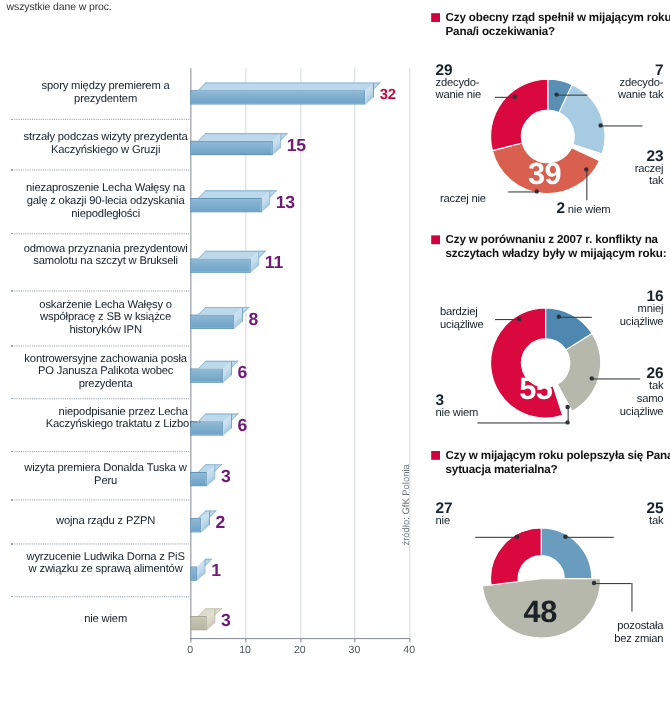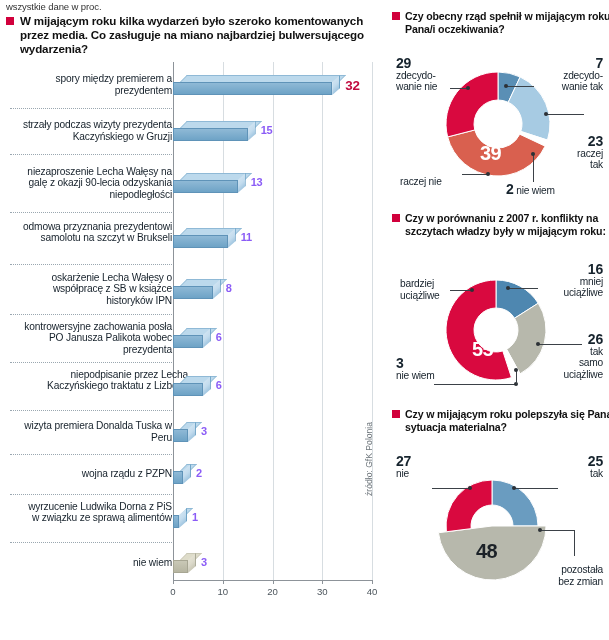--- a/index.html
+++ b/index.html
@@ -29,21 +29,21 @@
   }
 
   
   #bar-chart{position:absolute;left:0;top:62px;width:388px;height:530px;}
   .bar-row{position:relative;width:388px;}
   .bar-row .sep{
     position:absolute;left:10px;top:0;width:162px;height:1px;
     border-top:1px dotted #9aa7b0;
   }
   .bar-label{
-    position:absolute;right:216px;width:152px;text-align:right;
+    position:absolute;right:216px;width:152px;text-align:center;
     font-size:10.2px;line-height:11.6px;color:#16212b;letter-spacing:-0.15px;
   }
 
   
   .bar3d{position:absolute;}
   .bar3d .front{position:absolute;left:0;top:7px;height:13px;
     background:linear-gradient(#8fb9d6,#6ea3c6);border:1px solid #5f93b8;box-sizing:border-box;}
   .bar3d .top{position:absolute;left:7px;top:0;height:7px;
     background:#bcd9ec;border:1px solid #8fb9d6;border-bottom:none;box-sizing:border-box;
     transform:skewX(-45deg);transform-origin:bottom left;}
@@ -51,21 +51,21 @@
     background:linear-gradient(135deg,#dbeaf5 0%,#c3dcee 50%,#7fb0d2 100%);
     clip-path:polygon(0 7px,100% 0,100% 13px,0 100%);
     border-right:1px solid #6ea3c6;box-sizing:border-box;}
   
   .bar3d.neutral .front{background:linear-gradient(#c9c8b6,#b6b5a1);border-color:#a7a693;}
   .bar3d.neutral .top{background:#dedcca;border-color:#c9c8b6;}
   .bar3d.neutral .cap{background:linear-gradient(135deg,#eceadb 0%,#dcdacb 50%,#b6b5a1 100%);
     border-right-color:#a7a693;}
 
   .bar-value{
-    position:absolute;font-size:11px;font-weight:bold;color:#8b5cf6;
+    position:absolute;font-size:16px;font-weight:bold;color:#701a75;
     letter-spacing:-0.2px;
   }
   .bar-value.hl{color:#c10b3f;font-size:13.4px;}
 
   
   #grid{position:absolute;left:0;top:62px;width:388px;height:520px;}
   .gridline{position:absolute;top:0;width:1px;height:100%;background:#d7dde1;}
   .gridline.zero{background:#8d9399;width:1px;}
   #axis{position:absolute;left:0;top:580px;width:388px;height:26px;}
   #axis .axisline{position:absolute;left:173px;top:0;width:199px;height:1px;background:#8d9399;}
@@ -82,38 +82,34 @@
   .rq{position:absolute;left:4px;width:214px;font-size:10.6px;font-weight:bold;
       line-height:13px;color:#111;padding-left:13px;letter-spacing:-0.15px;}
   .rq .qbullet{top:2px;width:8px;height:8px;}
 
   .donut-block{position:absolute;left:0;width:221px;}
   .dlabel{position:absolute;font-size:10.2px;line-height:11.6px;color:#16212b;letter-spacing:-0.2px;}
   .dnum{font-size:14px;font-weight:bold;color:#17242e;}
   .leader{position:absolute;background:#3b4147;}
   .dot{position:absolute;width:4px;height:4px;border-radius:50%;background:#2c3136;}
   .center-val{
-    position:absolute;font-size:20px;font-weight:bold;color:#ffffff;
+    position:absolute;font-size:28px;font-weight:bold;color:#ffffff;
     letter-spacing:-0.5px;
   }
   .center-val.dark{color:#1c2228;}
 </style>
 </head>
 <body>
 
 <div class="page">
 
   <div id="left-panel">
 
     <div id="all-data-note">wszystkie dane w proc.</div>
 
-    <div id="left-question" class="qhead">
-      <span class="qbullet"></span>
-      <span>W mijającym roku kilka wydarzeń było szeroko komentowanych przez media. Co zasługuje na miano najbardziej bulwersującego wydarzenia?</span>
-    </div>
 
     <div id="grid">
         <div class="gridline zero" style="left: 173px;"></div>
         <div class="gridline" style="left: 222.75px;"></div>
         <div class="gridline" style="left: 272.5px;"></div>
         <div class="gridline" style="left: 322.25px;"></div>
         <div class="gridline" style="left: 372px;"></div>
       </div>
     <div id="bar-chart">
         <div class="bar-row" style="height: 46px; position: absolute; top: 0px;">

